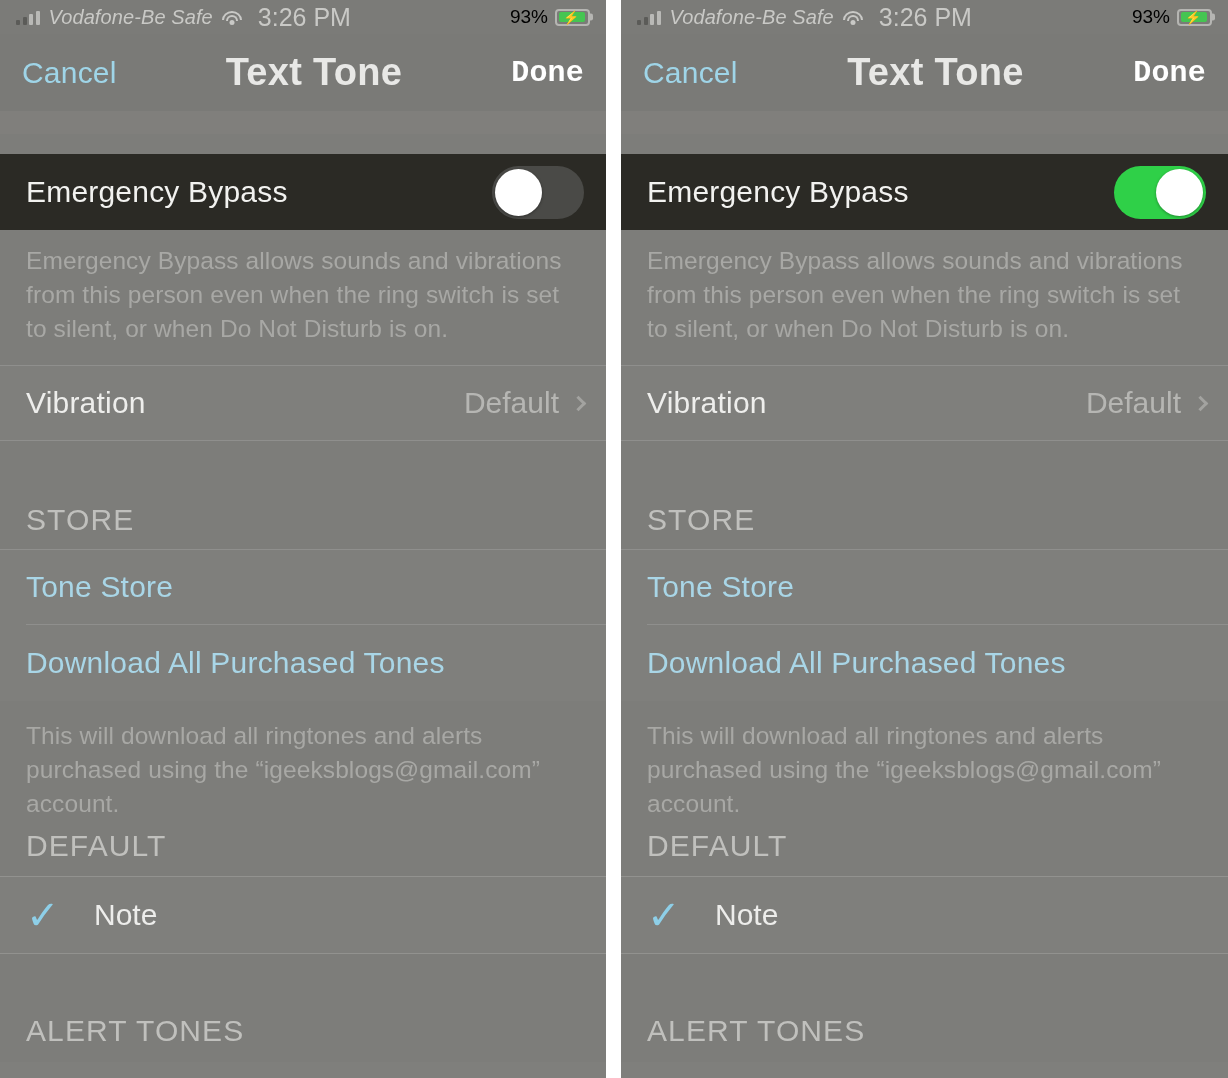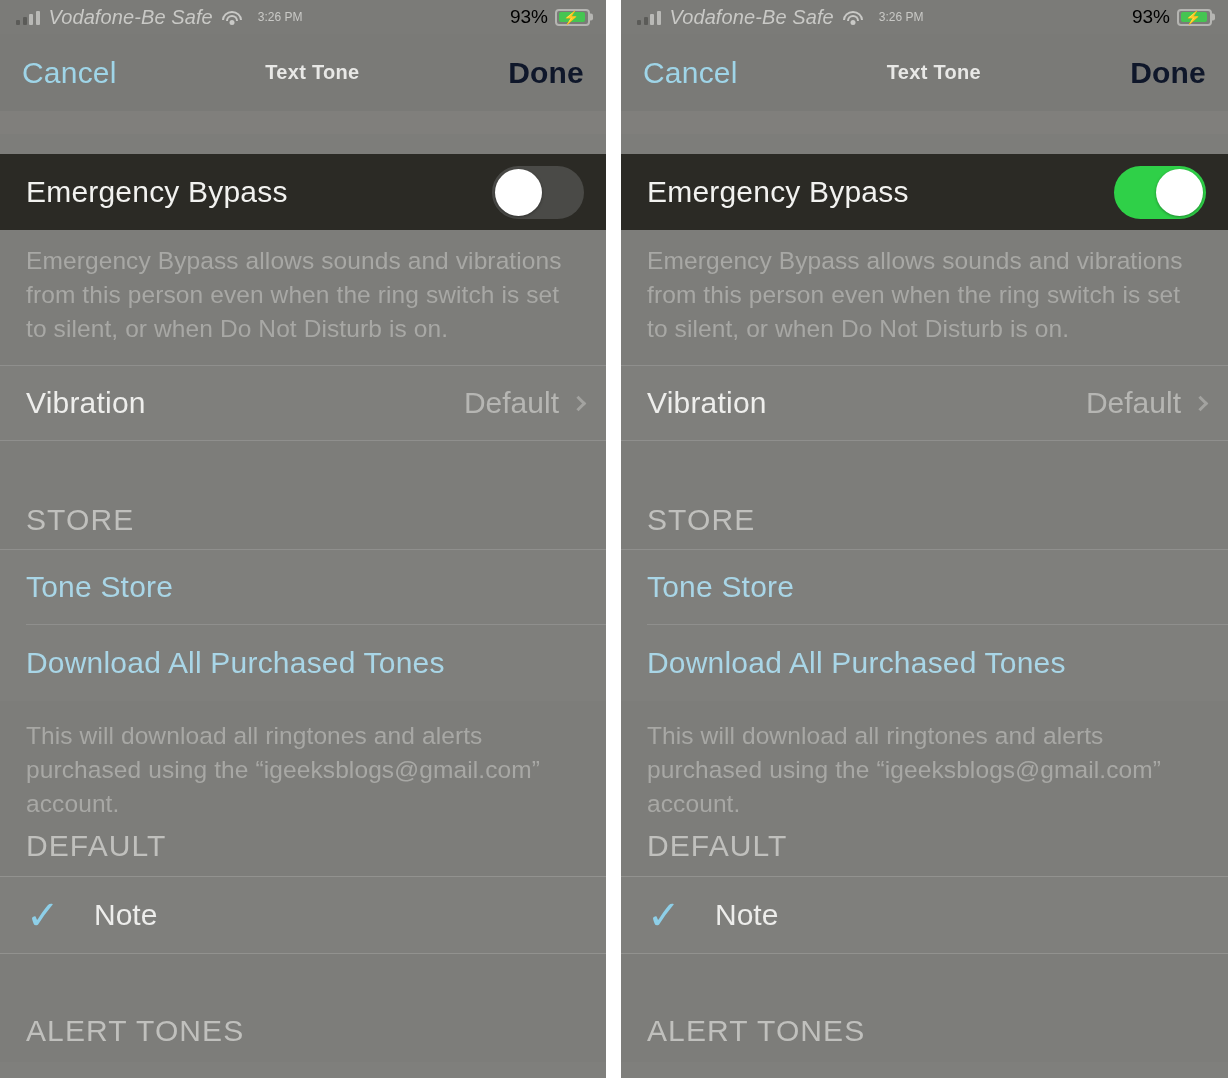--- a/index.html
+++ b/index.html
@@ -53,21 +53,21 @@
     position: absolute; left: 50%; transform: translateX(-50%);
     border: 2.5px solid #c9c9c6; border-bottom: none;
     border-radius: 50% 50% 0 0 / 100% 100% 0 0;
   }
   .wifi span.a { width: 20px; height: 9px; top: 1px; }
   .wifi span.b { width: 12px; height: 6px; top: 5px; }
   .wifi span.c {
     width: 5px; height: 5px; top: 10px; border: none;
     background: #c9c9c6; border-radius: 50%;
   }
-  .clock { font-size: 12px; color: #c9c9c6; margin-left: 7px; }
+  .clock { font-size: 25px; color: #c9c9c6; margin-left: 7px; }
   .batt-pct { font-size: 19px; color: #000000; }
   .batt {
     width: 35px; height: 17px; border: 2px solid #b5b5b2;
     border-radius: 4px; position: relative; padding: 1.5px;
   }
   .batt::after {
     content: ""; position: absolute; right: -5px; top: 50%;
     transform: translateY(-50%); width: 3px; height: 7px;
     background: #b5b5b2; border-radius: 0 2px 2px 0;
   }
@@ -81,22 +81,22 @@
   .navbar {
     height: 77px;
     background: #7a7a77;
     display: flex;
     align-items: center;
     justify-content: space-between;
     padding: 0 22px;
     flex: none;
   }
   .nav-btn { font-size: 30px; color: #9fd5e8; letter-spacing: .2px; }
-  .nav-btn.done { font-weight: bold; color: #0f172a; }
-  .nav-title { font-size: 20px; font-weight: bold; color: #e8e8e6; letter-spacing: .3px; }
+  .nav-btn.done { font-weight: bold; color: #ffffff; font-family: Liberation Mono, monospace; }
+  .nav-title { font-size: 38px; font-weight: bold; color: #e8e8e6; letter-spacing: .3px; }
 
   
   .content { flex: 1; display: flex; flex-direction: column; position: relative; }
   .spacer-top { height: 23px; background: #807f7c; flex: none; }
 
   .row-dark {
     background: #2b2a25;
     height: 76px;
     display: flex;
     align-items: center;

